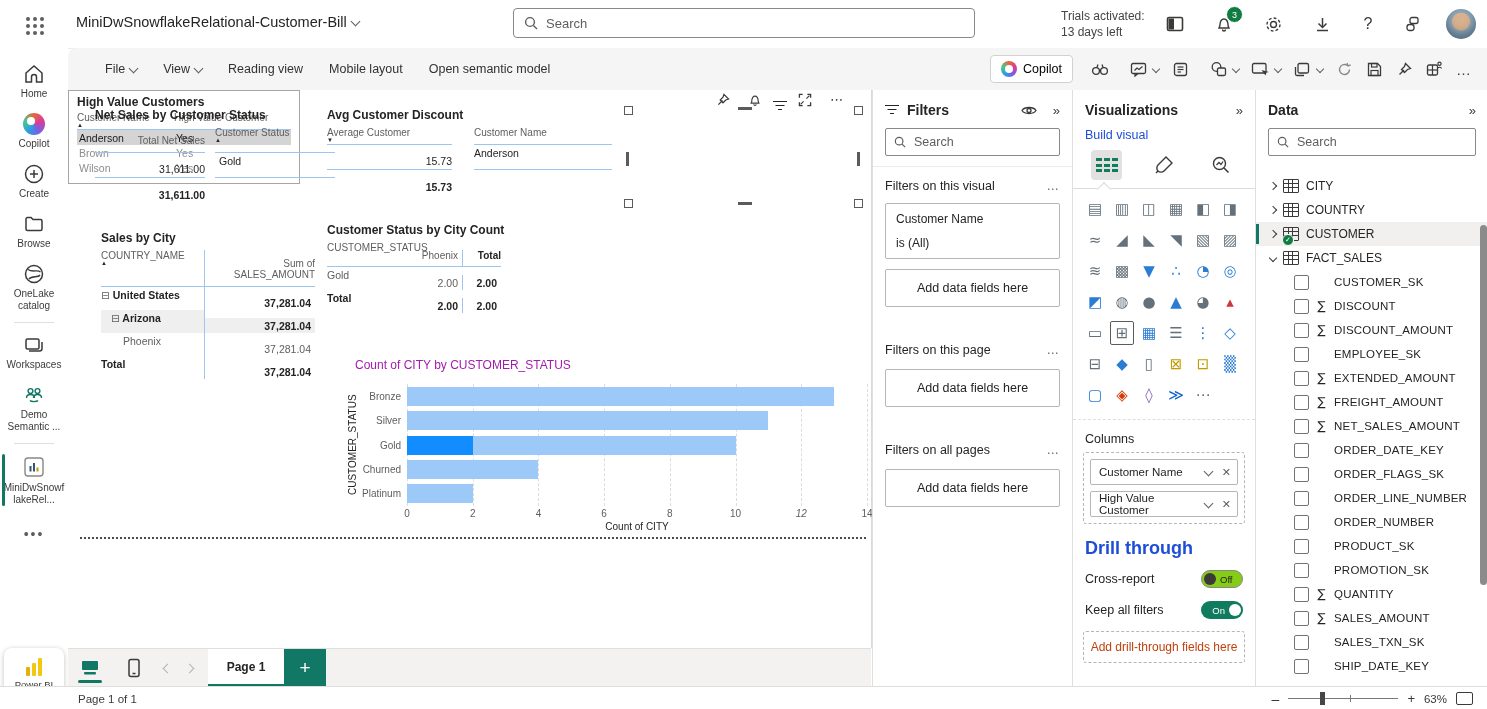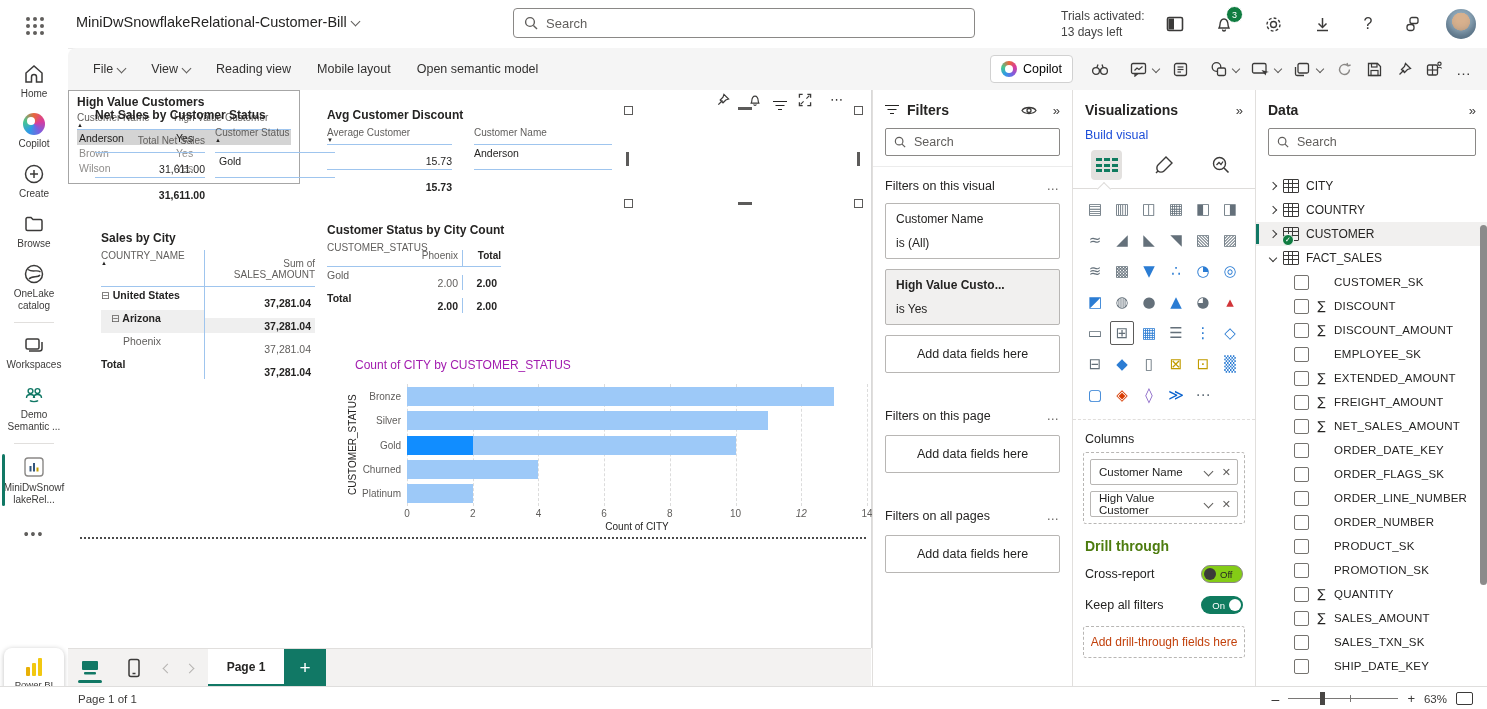--- a/index.html
+++ b/index.html
@@ -19,21 +19,21 @@
   #topsearch{position:absolute;left:513px;top:8px;width:462px;height:30px;border:1px solid #8a8886;border-radius:4px;background:#fff;display:flex;align-items:center;padding-left:10px;box-sizing:border-box;color:#605e5c;}
   #topsearch span{margin-left:8px;font-size:13px;color:#605e5c;}
   #trials{position:absolute;left:1061px;top:8px;font-size:12px;color:#444;line-height:16px;}
   .topicon{position:absolute;top:12px;width:24px;height:24px;display:flex;align-items:center;justify-content:center;color:#3b3a39;cursor:pointer;}
   .badge{position:absolute;top:-6px;right:-7px;background:#107C41;color:#fff;border-radius:50%;width:15px;height:15px;font-size:9px;display:flex;align-items:center;justify-content:center;border:1px solid #fff;}
   #avatar{position:absolute;left:1446px;top:9px;width:30px;height:30px;border-radius:50%;background:radial-gradient(circle at 50% 42%,#d8b18e 38%,#8fa7b8 40%,#6e8ba0 100%);box-shadow:inset 0 -6px 8px rgba(20,40,60,.35);cursor:pointer;}
 
   
   #ribbon{left:68px;top:48px;width:1419px;height:42px;background:#f5f5f5;border-bottom:1px solid #e4e4e4;border-top-left-radius:8px;}
   .menuitem{display:inline-flex;align-items:center;height:42px;padding:0 13px;font-size:12.5px;color:#323130;cursor:pointer;}
-  #ribbon-left{position:absolute;left:12px;top:0;display:flex;}
+  #ribbon-left{position:absolute;left:24px;top:0;display:flex;}
   #ribbon-right{position:absolute;right:10px;top:0;height:42px;display:flex;align-items:center;gap:4px;}
   #copilot-btn{display:flex;align-items:center;gap:6px;background:#fff;border:1px solid #d1d1d1;border-radius:4px;height:28px;padding:0 10px;font-size:12.5px;cursor:pointer;}
   .cplogo{width:16px;height:16px;border-radius:50%;background:conic-gradient(#e9653c,#d83b9d,#7b5fe0,#2e9be6,#48c78e,#e9653c);position:relative;}
   .cplogo::after{content:"";position:absolute;left:4px;top:4px;width:8px;height:8px;border-radius:50%;background:#fff;}
   .ribicon{display:flex;align-items:center;justify-content:center;width:26px;height:28px;color:#3b3a39;cursor:pointer;border-radius:4px;}
   .ribchev{width:5px;height:5px;border-right:1.2px solid #605e5c;border-bottom:1.2px solid #605e5c;transform:rotate(45deg);margin:0 4px 0 -2px;}
 
   
   #rail{left:0;top:48px;width:68px;height:661px;background:#fff;display:flex;flex-direction:column;align-items:center;}
   .railitem{width:68px;padding:7px 0 6px 0;display:flex;flex-direction:column;align-items:center;gap:3px;cursor:pointer;position:relative;color:#3b3a39;}
@@ -141,21 +141,21 @@
   #viz-notch{position:absolute;left:26px;top:-5px;width:9px;height:9px;background:#fff;border-left:1px solid #dedcda;border-top:1px solid #dedcda;transform:rotate(45deg);}
   #viz-grid{display:grid;grid-template-columns:repeat(6,1fr);padding:2px 10px;row-gap:7px;}
   .vicon{width:22px;height:22px;display:flex;align-items:center;justify-content:center;font-size:15px;color:#64707a;cursor:pointer;border:1px solid transparent;font-family:"DejaVu Sans",sans-serif;}
   .vicon.sel{border:1px solid #5c5b5a;border-radius:2px;}
   #columns-label{padding:12px 12px 6px 12px;font-size:12.5px;color:#252423;border-top:1px dashed #e0dedc;margin-top:10px;}
   #chips-wrap{margin:0 10px;border:1px dashed #b8b6b4;border-radius:3px;padding:6px;}
   .chip{display:flex;align-items:center;border:1px solid #b8b6b4;border-radius:2px;background:#fff;height:24px;padding:0 6px 0 8px;font-size:11.5px;margin-bottom:6px;color:#252423;}
   .chip:last-child{margin-bottom:0;}
   .chip .x{margin-left:6px;color:#605e5c;font-size:11px;cursor:pointer;}
   .chip .flex{flex:1;}
-  #drill-label{padding:14px 12px 8px 12px;font-size:14px;font-weight:700;color:#4d7c0f;}
+  #drill-label{padding:14px 12px 8px 12px;font-size:18px;font-weight:700;color:#1d4ed8;}
   .drillrow{display:flex;align-items:center;padding:3px 12px 10px 12px;font-size:12.5px;color:#252423;}
   .drillrow .flex{flex:1;}
   .toggle{width:42px;height:18px;border-radius:10px;display:flex;align-items:center;font-size:9.5px;cursor:pointer;box-sizing:border-box;}
   .toggle.off{border:1px solid #8a8886;color:#252423;background:#84cc16;padding-left:2px;gap:4px;}
   .toggle.off .knob{width:12px;height:12px;border-radius:50%;background:#3b3a39;}
   .toggle.on{background:#0f7b5f;color:#fff;justify-content:flex-end;padding-right:2px;gap:4px;}
   .toggle.on .knob{width:12px;height:12px;border-radius:50%;background:#fff;}
   #add-drill{margin:2px 10px;border:1px dashed #b8b6b4;border-radius:3px;height:30px;display:flex;align-items:center;justify-content:center;font-size:12px;color:#c2410c;cursor:pointer;}
 
   
@@ -620,24 +620,20 @@
       <span>Search</span>
     </div>
     <div class="fdivider"></div>
     <div class="fsec">
       <span>Filters on this visual</span>
       <span class="more">…</span>
     </div>
     <div class="fcard">
       <div class="t">Customer Name</div>
       <div>is (All)</div>
-    </div>
-    <div class="fcard gray">
-      <div class="t">High Value Custo...</div>
-      <div>is Yes</div>
     </div>
     <div class="addcard">Add data fields here</div>
     <div class="fsec" style="margin-top:26px">
       <span>Filters on this page</span>
       <span class="more">…</span>
     </div>
     <div class="addcard">Add data fields here</div>
     <div class="fsec" style="margin-top:26px">
       <span>Filters on all pages</span>
       <span class="more">…</span>

